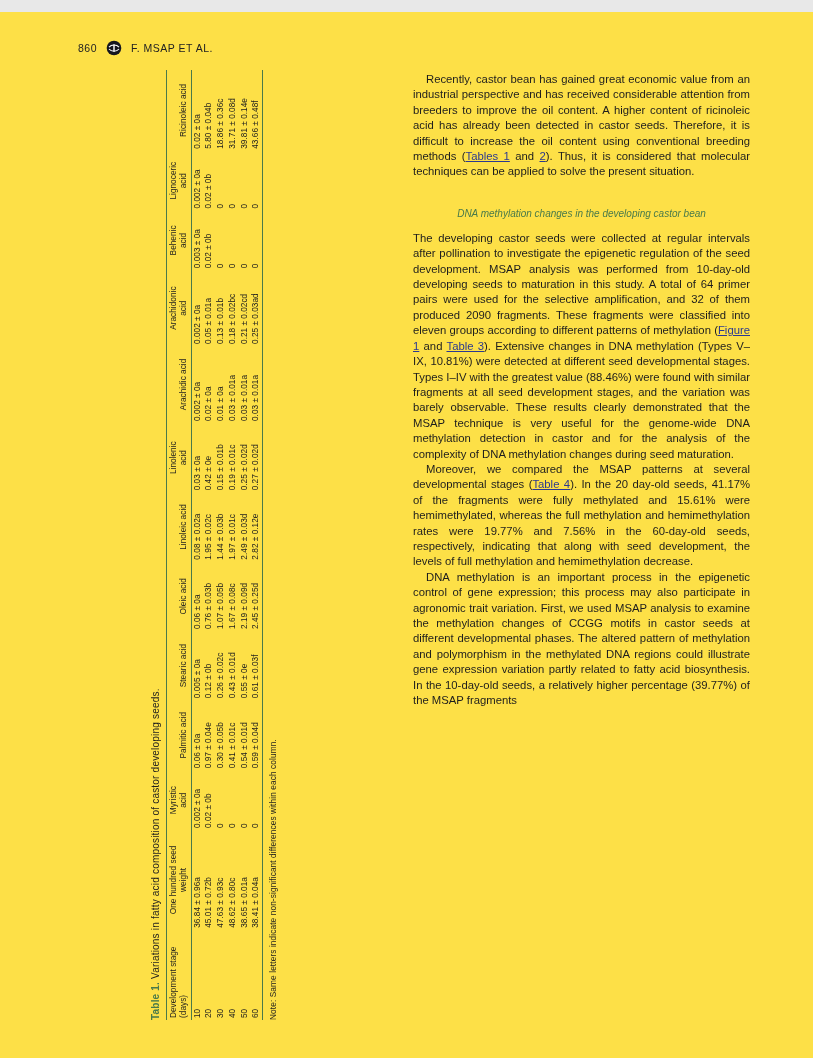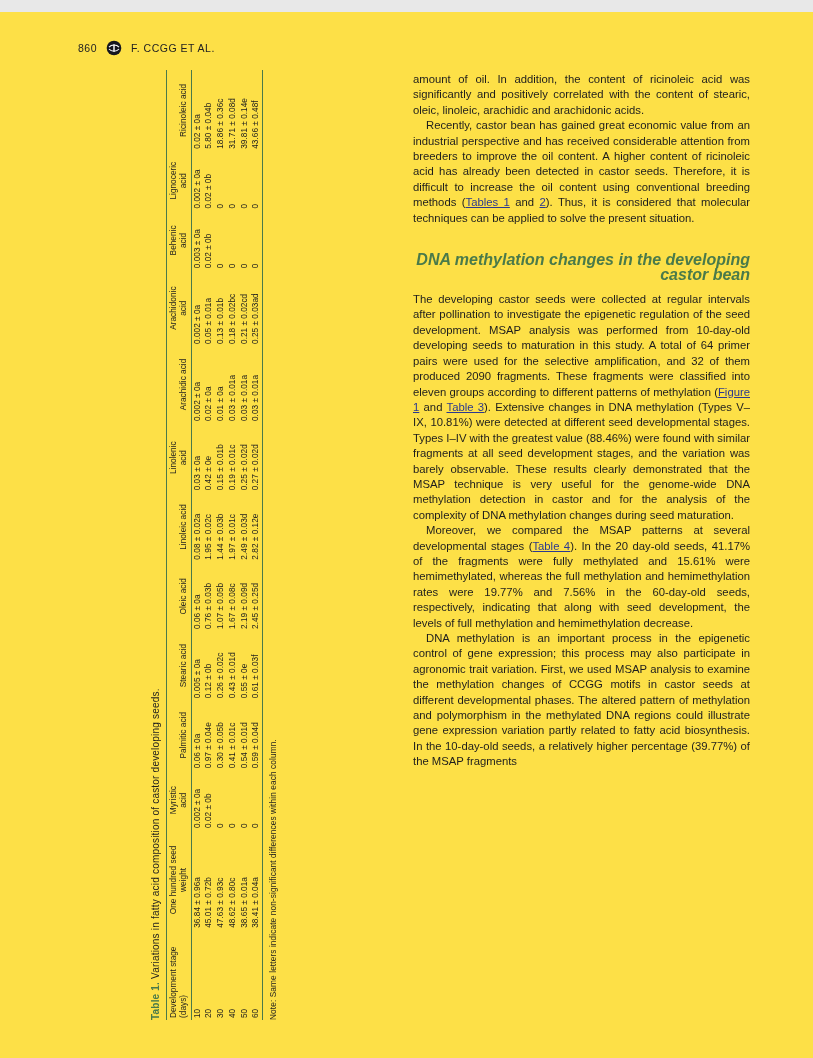--- a/index.html
+++ b/index.html
@@ -47,40 +47,40 @@
   
   .text-col {
     position:absolute; left:413px; top:60px; width:337px;
     font-size:11.3px; line-height:15.4px; text-align:justify; color:#1d1d1d;
   }
   .text-col p { margin:0; }
   .text-col p.indent { text-indent:13px; }
   .ref-link { color:#2b3990;text-decoration:underline; }
   .section-heading {
     margin:26px 0 10px 0;
-    color:#4a7a4a; font-weight:bold; font-style:italic;
-    font-size:16px; line-height:15px; text-align:right;
+    color:#4a7a4a; font-weight:normal; font-style:italic;
+    font-size:10px; line-height:15px; text-align:center;
   }
 </style>
 </head>
 <body>
 
 <div class="page">
 
   <div class="running-head">
     <span>860</span>
     <span class="logo-badge">
       <svg width="16" height="16" viewBox="0 0 16 16" aria-hidden="true">
         <circle cx="8" cy="8" r="7.3" fill="#15151f"></circle>
         <path d="M3 7.2 C5.5 4.2, 10.5 4.2, 13 7.2" stroke="#ffffff" stroke-width="1.1" fill="none"></path>
         <path d="M3 9 C5.5 12, 10.5 12, 13 9" stroke="#ffffff" stroke-width="1.1" fill="none"></path>
         <rect x="7.3" y="4.4" width="1.4" height="7.2" fill="#ffffff"></rect>
       </svg>
     </span>
-    <span>F. CCGG ET AL.</span>
+    <span>F. MSAP ET AL.</span>
   </div>
 
   <div class="table-rotator">
     <div class="tbl-caption">
       <span class="cap-label">Table 1.</span><span> Variations in fatty acid composition of castor developing seeds.</span>
     </div>
     <table class="fatty-table">
       <thead>
           <tr>
             <th>
@@ -221,21 +221,20 @@
             <td>0</td>
             <td>0</td>
             <td>43.66 ± 0.48f</td>
           </tr>
         </tbody>
     </table>
     <div class="tbl-note">Note: Same letters indicate non-significant differences within each column.</div>
   </div>
 
   <div class="text-col">
-    <p>amount of oil. In addition, the content of ricinoleic acid was significantly and positively correlated with the content of stearic, oleic, linoleic, arachidic and arachidonic acids.</p>
     <p class="indent"><span>Recently, castor bean has gained great economic value from an industrial perspective and has received considerable attention from breeders to improve the oil content. A higher content of ricinoleic acid has already been detected in castor seeds. Therefore, it is difficult to increase the oil content using conventional breeding methods (</span><span class="ref-link">Tables 1</span><span> and </span><span class="ref-link">2</span><span>). Thus, it is considered that molecular techniques can be applied to solve the present situation.</span></p>
     <h2 class="section-heading">DNA methylation changes in the developing castor bean</h2>
     <p><span>The developing castor seeds were collected at regular intervals after pollination to investigate the epigenetic regulation of the seed development. MSAP analysis was performed from 10-day-old developing seeds to maturation in this study. A total of 64 primer pairs were used for the selective amplification, and 32 of them produced 2090 fragments. These fragments were classified into eleven groups according to different patterns of methylation (</span><span class="ref-link">Figure 1</span><span> and </span><span class="ref-link">Table 3</span><span>). Extensive changes in DNA methylation (Types V–IX, 10.81%) were detected at different seed developmental stages. Types I–IV with the greatest value (88.46%) were found with similar fragments at all seed development stages, and the variation was barely observable. These results clearly demonstrated that the MSAP technique is very useful for the genome-wide DNA methylation detection in castor and for the analysis of the complexity of DNA methylation changes during seed maturation.</span></p>
     <p class="indent"><span>Moreover, we compared the MSAP patterns at several developmental stages (</span><span class="ref-link">Table 4</span><span>). In the 20 day-old seeds, 41.17% of the fragments were fully methylated and 15.61% were hemimethylated, whereas the full methylation and hemimethylation rates were 19.77% and 7.56% in the 60-day-old seeds, respectively, indicating that along with seed development, the levels of full methylation and hemimethylation decrease.</span></p>
     <p class="indent">DNA methylation is an important process in the epigenetic control of gene expression; this process may also participate in agronomic trait variation. First, we used MSAP analysis to examine the methylation changes of CCGG motifs in castor seeds at different developmental phases. The altered pattern of methylation and polymorphism in the methylated DNA regions could illustrate gene expression variation partly related to fatty acid biosynthesis. In the 10-day-old seeds, a relatively higher percentage (39.77%) of the MSAP fragments</p>
   </div>
 
 </div>
 
 </body></html>

